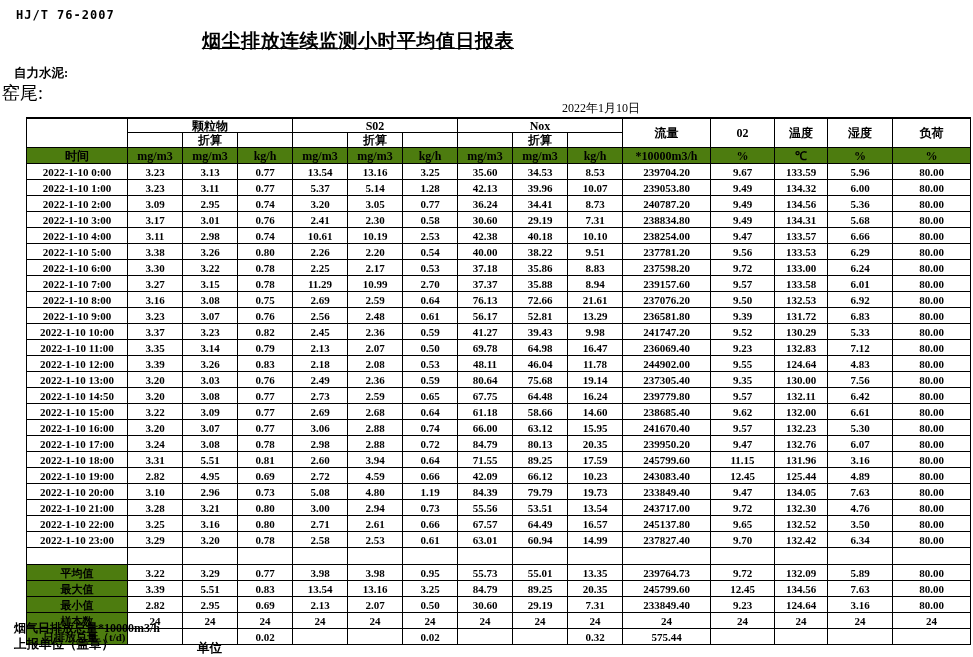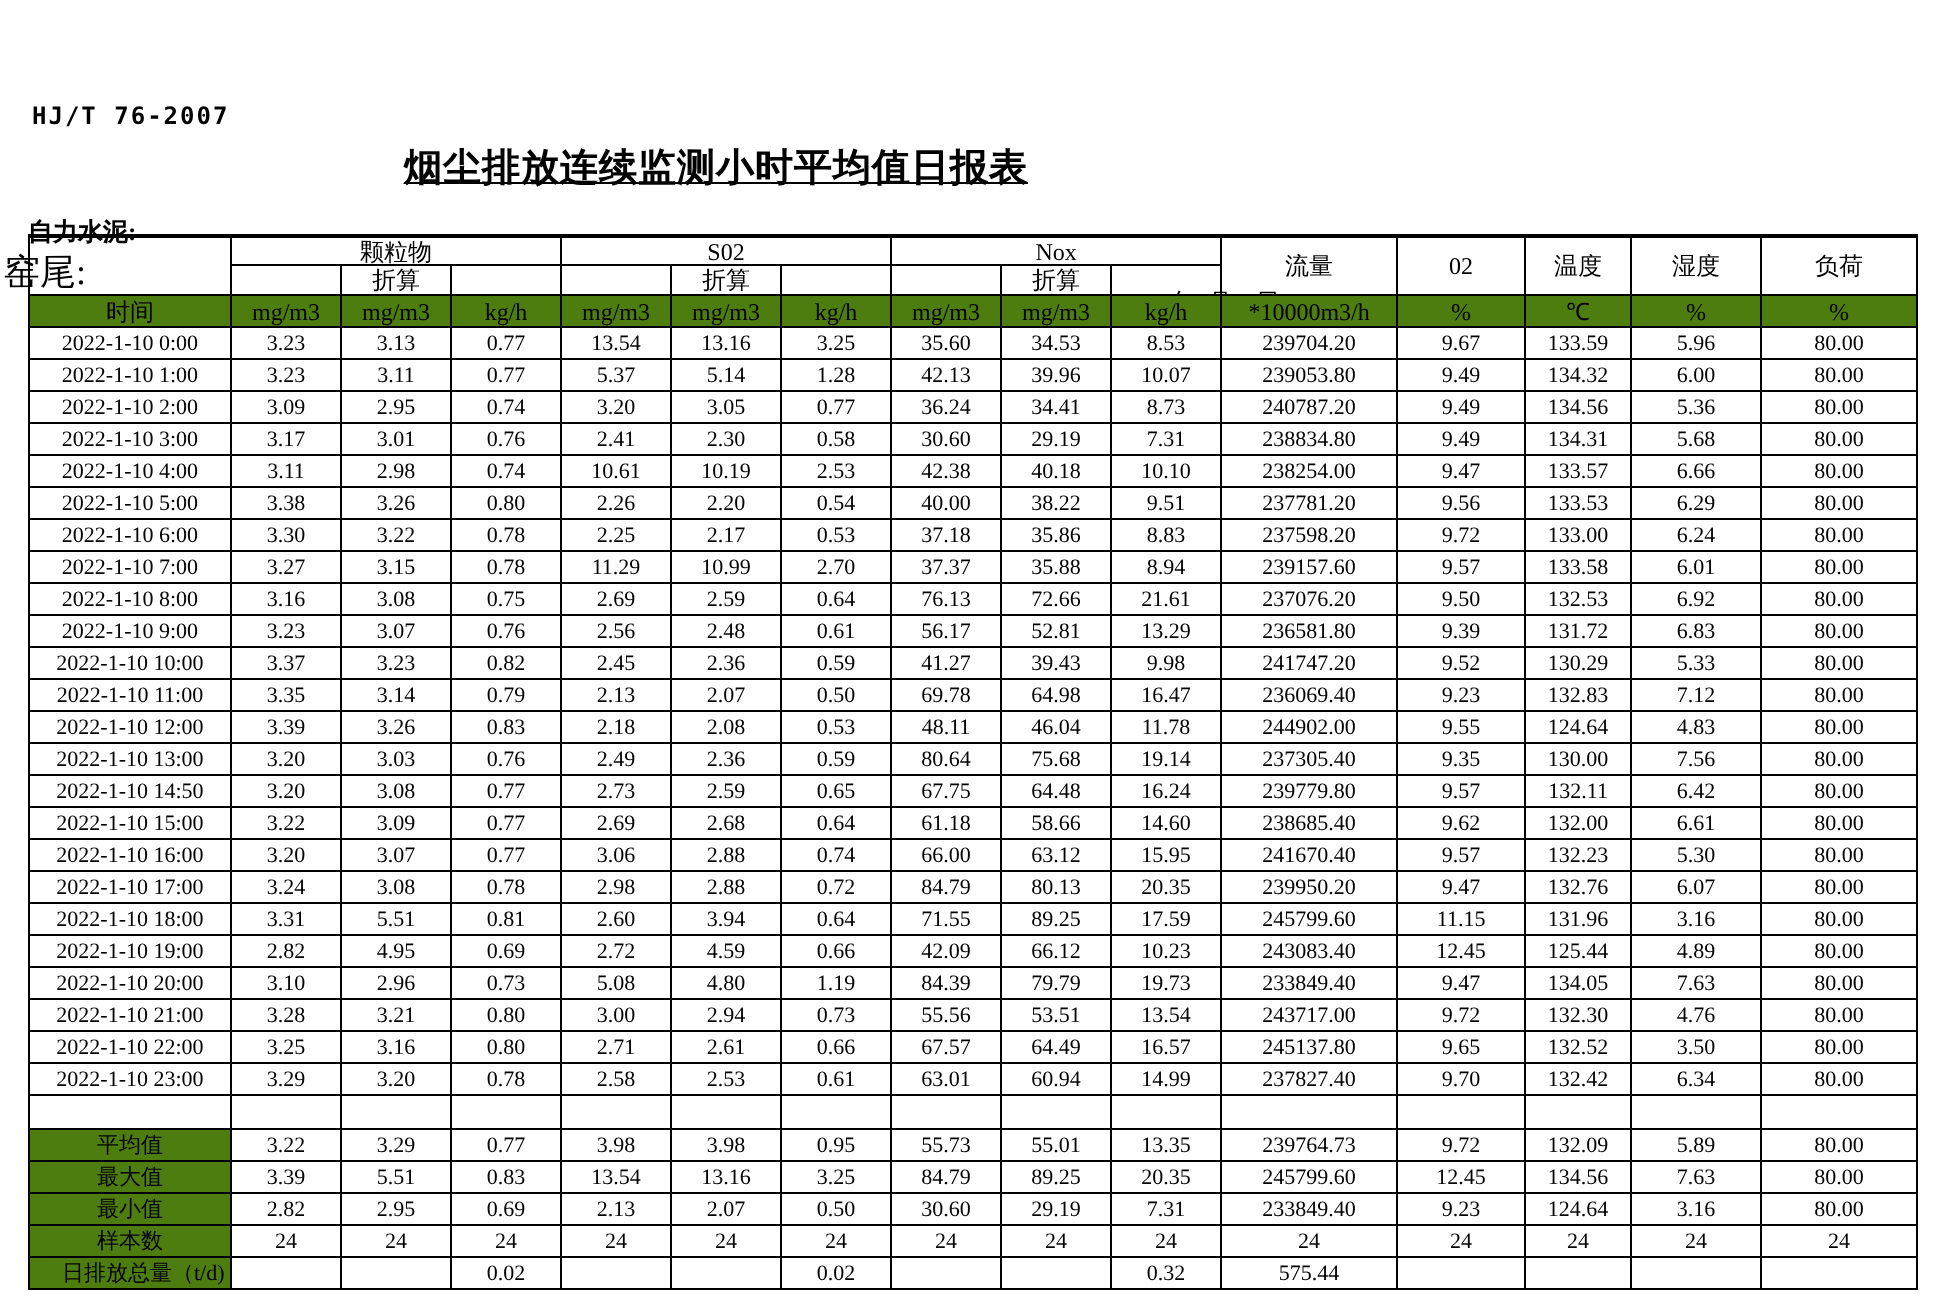--- a/index.html
+++ b/index.html
@@ -1,29 +1,29 @@
 <!DOCTYPE html>
 <html><head>
 <meta charset="utf-8">
 <style>
   html,body{margin:0;padding:0;}
   body{
     width:973px;height:657px;position:relative;background:#ffffff;
     font-family:"Liberation Serif", serif;color:#000;overflow:hidden;
   }
-  .abs{position:absolute;white-space:nowrap;margin-top:43px;}
+  .abs{position:absolute;white-space:nowrap;}
   .std-code{left:16px;top:8px;font-size:12px;font-weight:bold;font-family:"DejaVu Sans Mono",monospace;letter-spacing:1px;}
   .doc-title{left:202px;top:28px;font-size:19px;font-weight:bold;letter-spacing:0.5px;text-decoration:underline;}
   .company{left:14px;top:65px;font-size:12.5px;font-weight:bold;}
   .location{left:2px;top:81px;font-size:18px;font-weight:normal;}
   .report-date{left:562px;top:100px;font-size:12px;}
   table.report{
-    position:absolute;left:14px;top:117px;width:944px;
+    position:absolute;left:26px;top:117px;width:944px;
     border-collapse:collapse;table-layout:fixed;
-    border:1px solid #000;border-top:2px solid #000;
+    border:1px solid #000;border-top:2px solid #000;font-weight:bold;
   }
   table.report td{
     border:1px solid #000;text-align:center;vertical-align:middle;
     padding:0;font-size:11px;line-height:12px;height:15px;
     overflow:hidden;white-space:nowrap;
   }
   table.report thead td{font-size:12px;}
   tr.h1 td{height:13px;}
   tr.h2 td{height:14px;}
   tr.units td{height:15px;}

